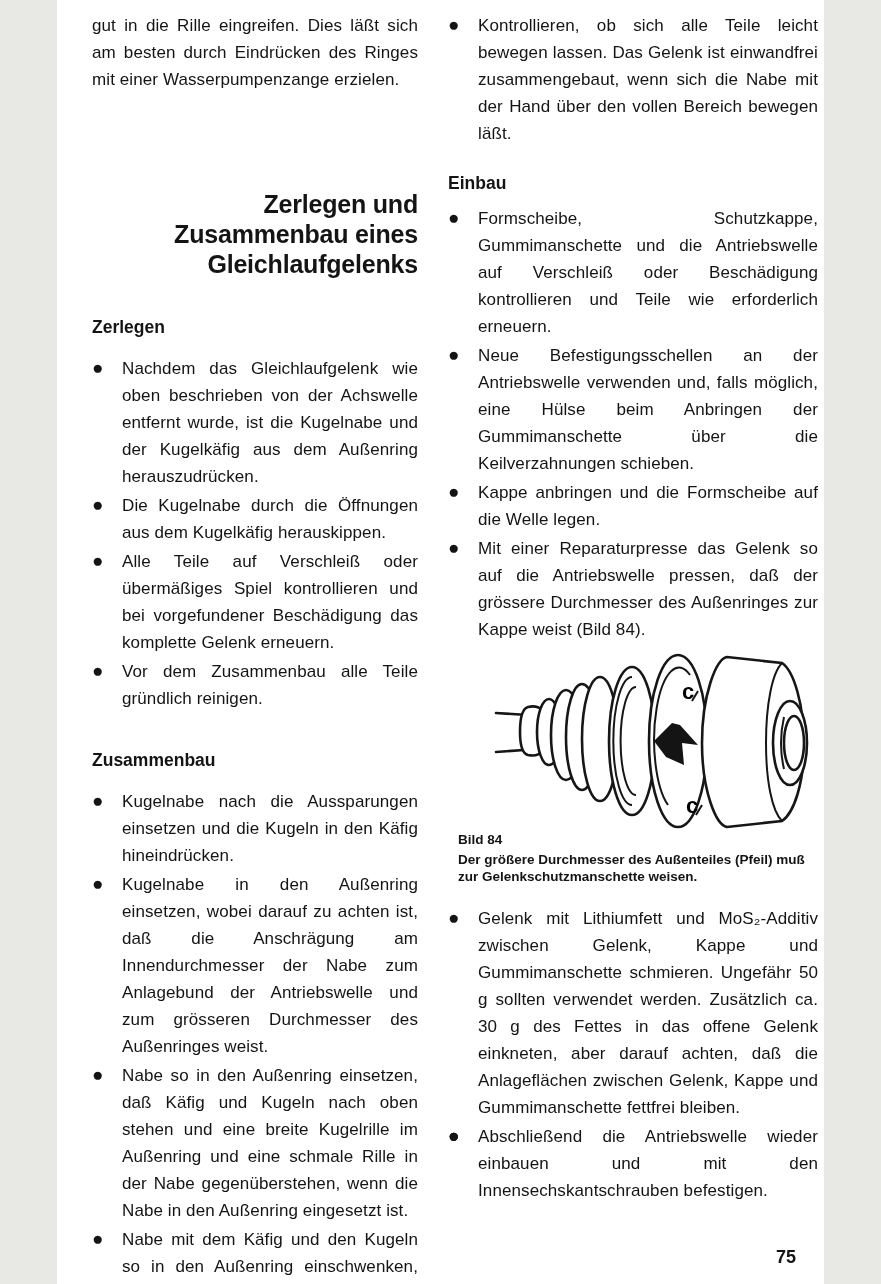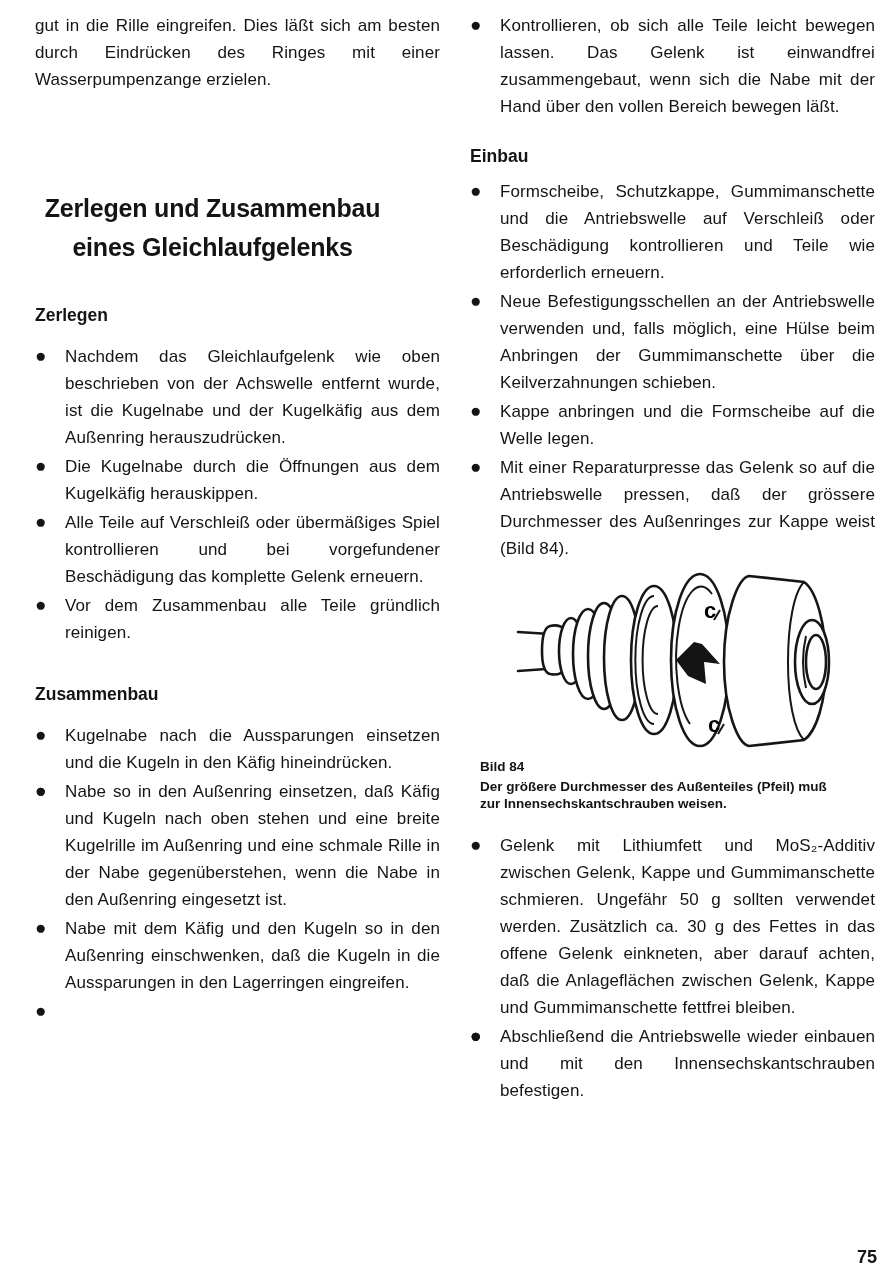--- a/index.html
+++ b/index.html
@@ -1,18 +1,18 @@
 <!DOCTYPE html>
 <html lang="de"><head>
 <meta charset="utf-8">
 <style>
   html,body{margin:0;padding:0;background:#e8e8e4;}
   .page{
     position:relative;
-    width:881px;height:1284px;
+    width:767px;height:1284px;
     margin:0 auto;
     background:#ffffff;
     color:#141414;
     font-family:"Liberation Sans","DejaVu Sans",sans-serif;
     box-sizing:border-box;
     padding:12px 6px 18px 35px;
     overflow:hidden;
   }
   .columns{display:flex;gap:30px;}
   .col{width:405px;box-sizing:border-box;}
@@ -20,26 +20,26 @@
   .body-text{
     font-size:17px;
     line-height:27px;
     text-align:justify;
     letter-spacing:0.1px;
   }
   p{margin:0;}
 
   .doc-title{
     font-size:25px;
-    line-height:39px;
+    line-height:30px;
     font-weight:bold;
     letter-spacing:-0.2px;
     margin:96px 0 0 0;
     max-width:355px;
-    text-align:center;
+    text-align:right;
   }
   .sub-heading{
     font-size:17.5px;
     font-weight:bold;
     margin:38px 0 0 0;
     line-height:20px;
     text-align:left;
   }
   .sub-heading.first-right{margin-top:26px;}
 
@@ -52,30 +52,30 @@
   .bullet-marker{
     position:absolute;
     left:0;top:-1px;
     font-size:19px;
     line-height:27px;
   }
 
   .figure-wrap{margin:10px 0 0 10px;width:360px;}
   .figure-svg{display:block;margin-left:36px;}
   .figure-label{
-    font-size:13.5px;font-weight:bold;line-height:17px;margin-top:8px;
+    font-size:13.5px;font-weight:bold;line-height:17px;
   }
   .figure-caption{
     font-size:13.5px;font-weight:bold;line-height:17px;margin-top:3px;
     text-align:left;max-width:400px;
   }
 
   .page-number{
     position:absolute;
-    right:4px;bottom:16px;
+    right:28px;bottom:16px;
     font-size:18px;font-weight:bold;
   }
 
   svg .ln{fill:none;stroke:#161616;stroke-width:2.6;stroke-linecap:round;}
   svg .fw{fill:#ffffff;stroke:#161616;stroke-width:2.6;}
   svg .thin{fill:none;stroke:#161616;stroke-width:2;}
   svg text{font-family:"Liberation Sans",sans-serif;font-weight:bold;}
 </style>
 </head>
 <body>
@@ -109,20 +109,21 @@
       </div>
 
       <h2 class="sub-heading">Zusammenbau</h2>
       <div class="bullet-list body-text">
         <div class="bullet-item">
           <span class="bullet-marker">●</span>
           <span>Kugelnabe nach die Aussparungen einsetzen und die Kugeln in den Käfig hineindrücken.</span>
         </div>
         <div class="bullet-item">
           <span class="bullet-marker">●</span>
+          <span>Kugelnabe in den Außenring einsetzen, wobei darauf zu achten ist, daß die Anschrägung am Innendurchmesser der Nabe zum Anlagebund der Antriebswelle und zum grösseren Durchmesser des Außenringes weist.</span>
         </div>
         <div class="bullet-item">
           <span class="bullet-marker">●</span>
           <span>Nabe so in den Außenring einsetzen, daß Käfig und Kugeln nach oben stehen und eine breite Kugelrille im Außenring und eine schmale Rille in der Nabe gegenüberstehen, wenn die Nabe in den Außenring eingesetzt ist.</span>
         </div>
         <div class="bullet-item">
           <span class="bullet-marker">●</span>
           <span>Nabe mit dem Käfig und den Kugeln so in den Außenring einschwenken, daß die Kugeln in die Aussparungen in den Lagerringen eingreifen.</span>
         </div>
         <div class="bullet-item">
@@ -186,21 +187,21 @@
           <path d="M160,88 L178,70 L186,72 L204,92 L188,90 L190,112 L172,104 Z" fill="#141414"></path>
 
           <path class="fw" d="M233,4 C222,6 208,42 208,90 C208,138 222,172 233,174 L288,168 C300,160 310,130 310,92 C310,52 300,18 288,10 Z"></path>
           <path class="thin" d="M288,10 C278,20 272,52 272,90 C272,128 278,158 288,168"></path>
 
           <ellipse class="fw" cx="296" cy="90" rx="17" ry="42"></ellipse>
           <ellipse class="fw" cx="300" cy="90" rx="10" ry="27"></ellipse>
           <path class="thin" d="M290,64 q-6,26 0,52"></path>
         </svg>
         <div class="figure-label">Bild 84</div>
-        <div class="figure-caption">Der größere Durchmesser des Außenteiles (Pfeil) muß zur Innensechskantschrauben weisen.</div>
+        <div class="figure-caption">Der größere Durchmesser des Außenteiles (Pfeil) muß zur Gelenkschutzmanschette weisen.</div>
       </div>
 
       <div class="bullet-list body-text" style="margin-top:20px;">
         <div class="bullet-item">
           <span class="bullet-marker">●</span>
           <span>Gelenk mit Lithiumfett und MoS₂-Additiv zwischen Gelenk, Kappe und Gummimanschette schmieren. Ungefähr 50 g sollten verwendet werden. Zusätzlich ca. 30 g des Fettes in das offene Gelenk einkneten, aber darauf achten, daß die Anlageflächen zwischen Gelenk, Kappe und Gummimanschette fettfrei bleiben.</span>
         </div>
         <div class="bullet-item">
           <span class="bullet-marker">●</span>
         </div>

